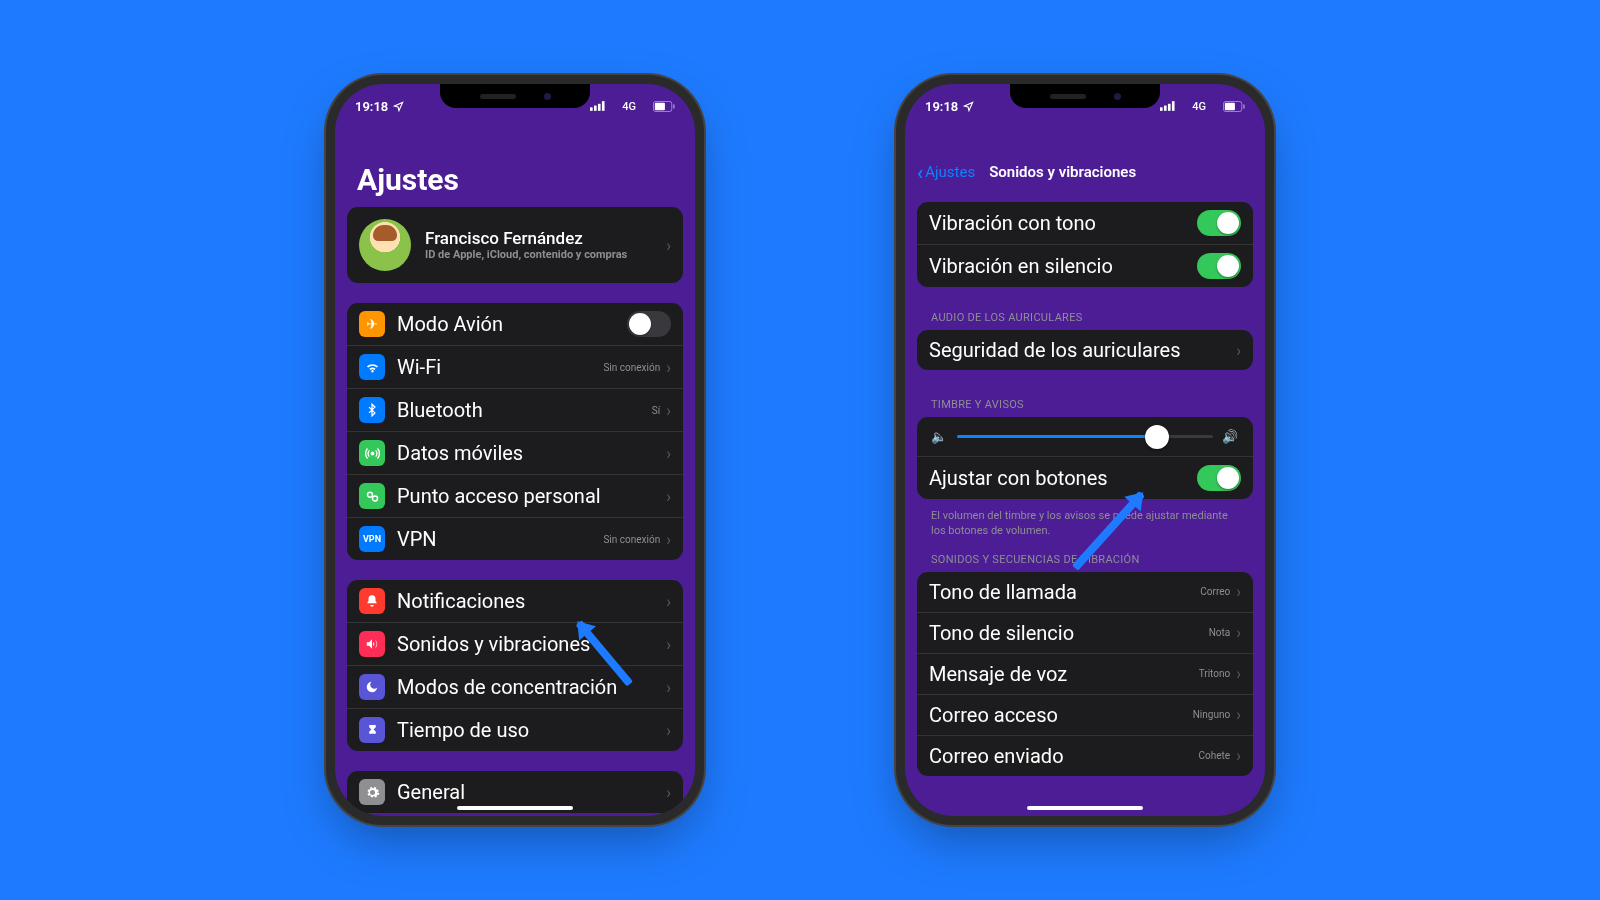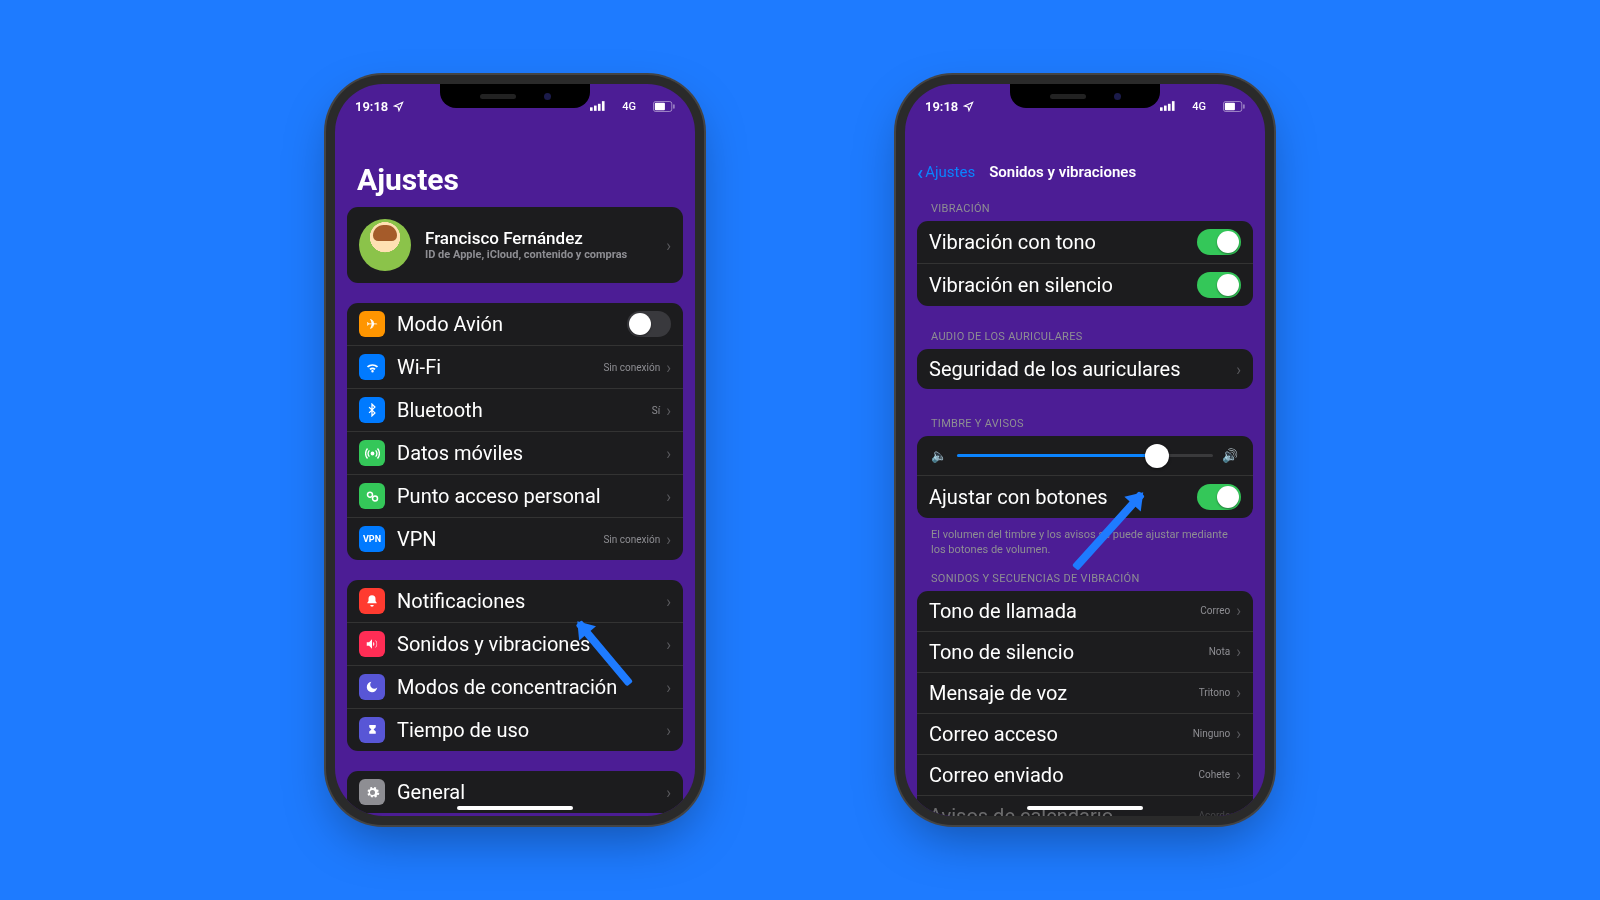--- a/index.html
+++ b/index.html
@@ -298,21 +298,20 @@
   <div class="scroll">
     <div class="nav">
       <div class="back">
         <span style="font-size:20px;font-weight:600">‹</span>
         <span>Ajustes</span>
       </div>
       <div class="title">Sonidos y vibraciones</div>
     </div>
 
     <div style="height:14px"></div>
-    <div class="section-header">VIBRACIÓN</div>
     <div class="group" style="margin-bottom:24px">
       <div class="row">
         <div class="label">Vibración con tono</div>
         <div class="toggle on">
               <div class="knob"></div>
             </div>
       </div>
       <div class="row">
         <div class="label">Vibración en silencio</div>
         <div class="toggle on">
@@ -368,23 +367,18 @@
       <div class="row">
         <div class="label">Correo acceso</div>
         <div class="value">Ninguno</div>
         <span class="chevron">›</span>
       </div>
       <div class="row">
         <div class="label">Correo enviado</div>
         <div class="value">Cohete</div>
         <span class="chevron">›</span>
       </div>
-      <div class="row" style="opacity:.35">
-        <div class="label">Avisos de calendario</div>
-        <div class="value">Acorde</div>
-        <span class="chevron">›</span>
-      </div>
     </div>
   </div>
   <div class="home-ind"></div>
   <div class="arrow" style="left:170px; top:480px; transform:rotate(-48deg); width:100px;"></div>
 </div>
 </div>
 
 </body></html>

